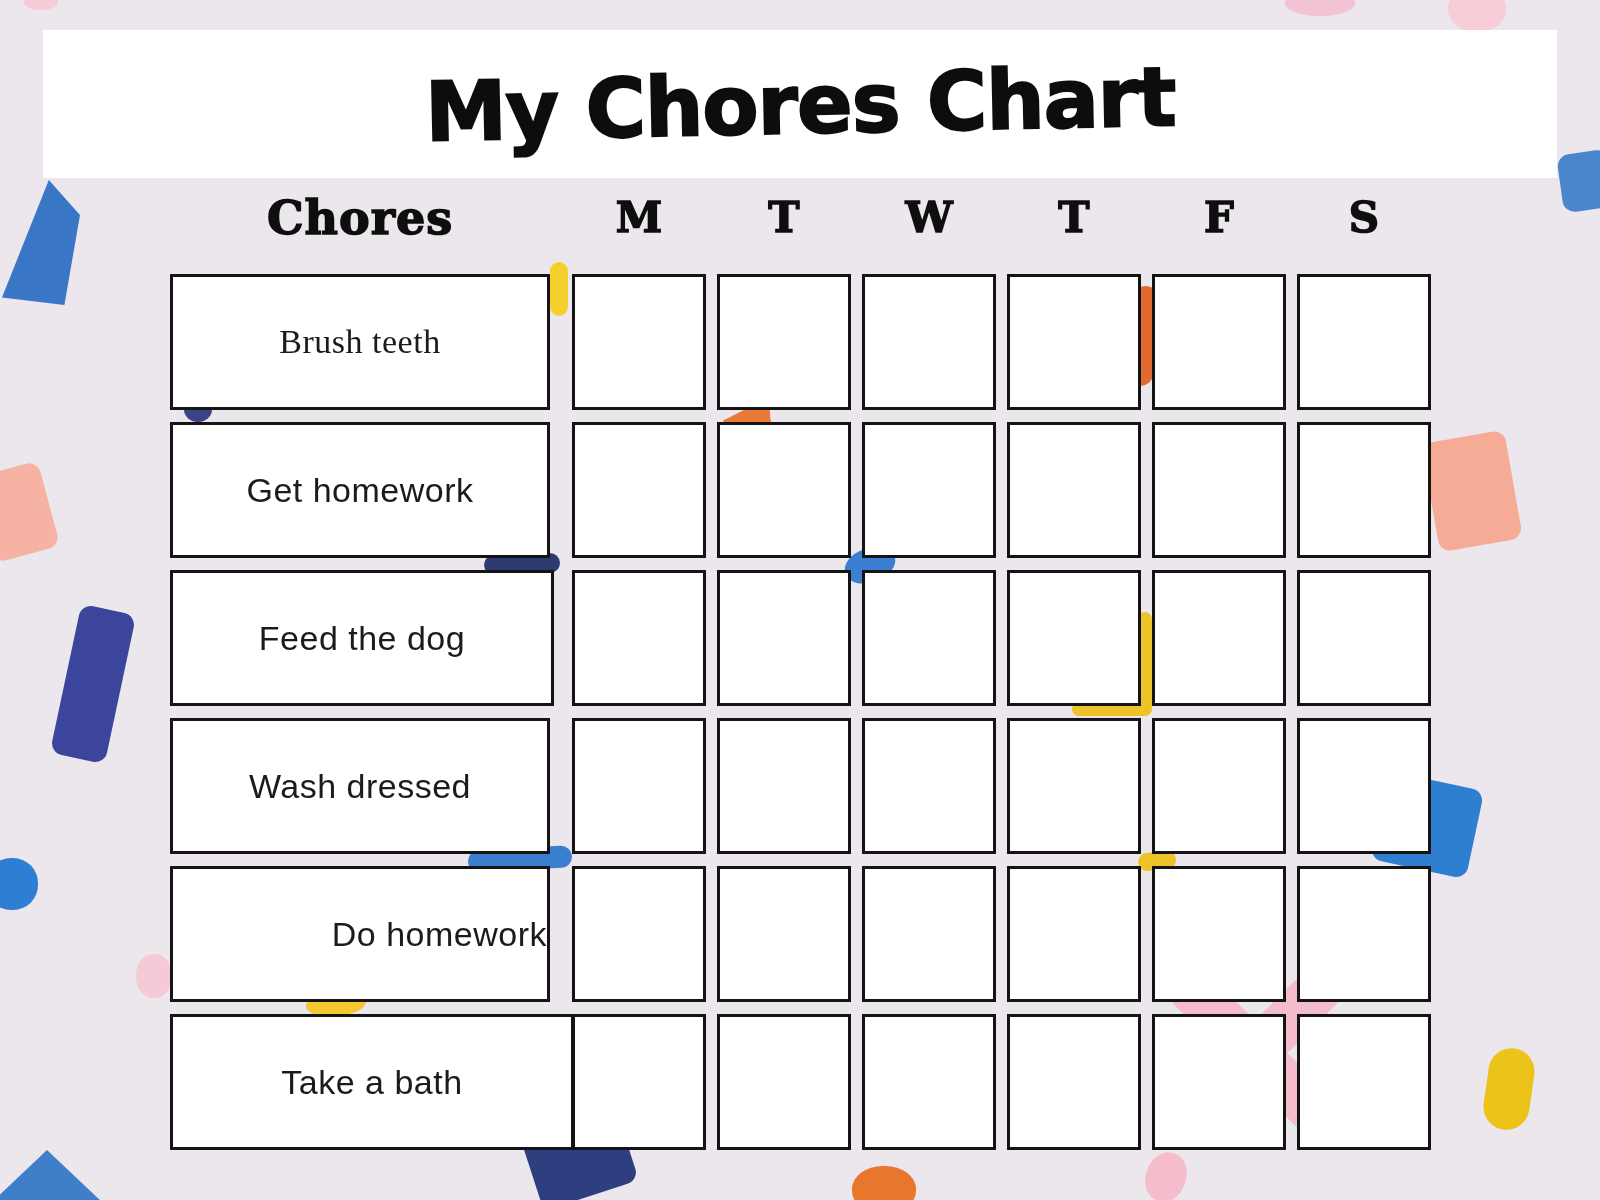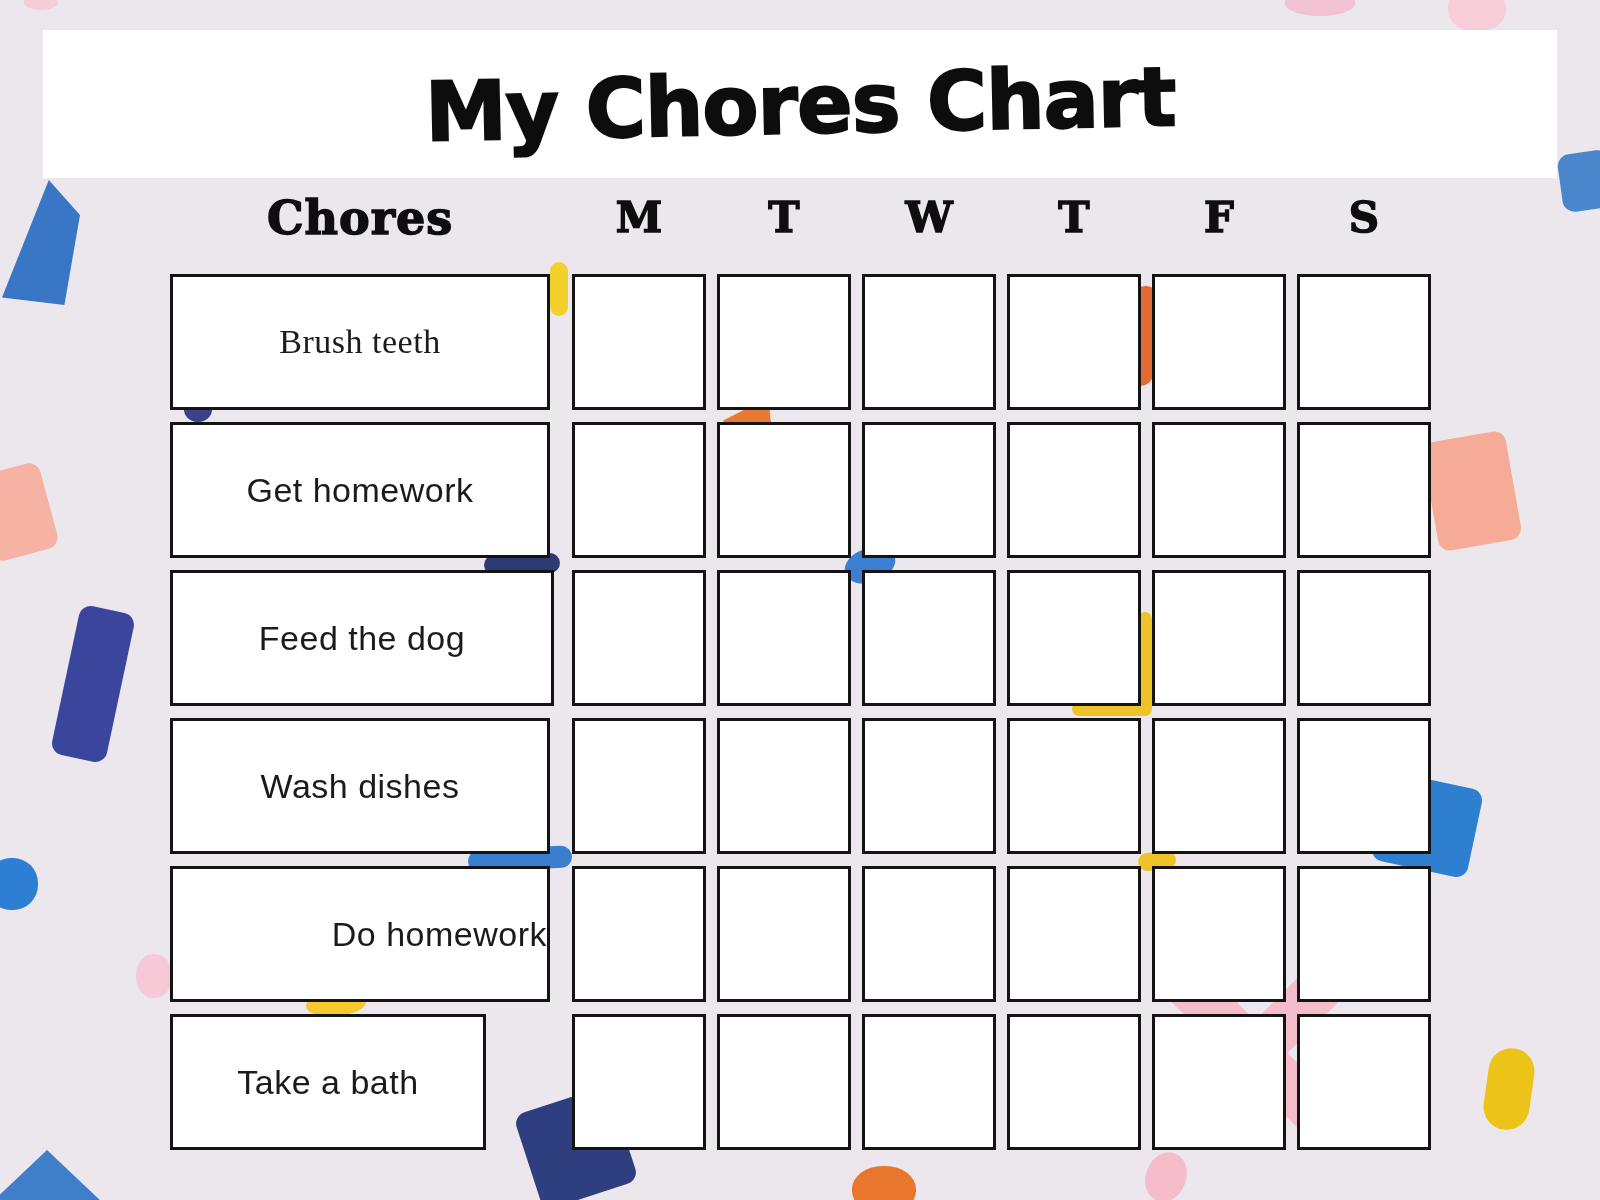--- a/index.html
+++ b/index.html
@@ -111,38 +111,38 @@
       <div class="box" style="left: 170px; top: 570px; width: 384px; height: 136px;">
         <span class="chore-label">Feed the dog</span>
       </div>
       <div class="box" style="left: 572px; top: 570px; width: 134px; height: 136px;"></div>
       <div class="box" style="left: 717px; top: 570px; width: 134px; height: 136px;"></div>
       <div class="box" style="left: 862px; top: 570px; width: 134px; height: 136px;"></div>
       <div class="box" style="left: 1007px; top: 570px; width: 134px; height: 136px;"></div>
       <div class="box" style="left: 1152px; top: 570px; width: 134px; height: 136px;"></div>
       <div class="box" style="left: 1297px; top: 570px; width: 134px; height: 136px;"></div>
       <div class="box" style="left: 170px; top: 718px; width: 380px; height: 136px;">
-        <span class="chore-label">Wash dishes</span>
+        <span class="chore-label">Wash dressed</span>
       </div>
       <div class="box" style="left: 572px; top: 718px; width: 134px; height: 136px;"></div>
       <div class="box" style="left: 717px; top: 718px; width: 134px; height: 136px;"></div>
       <div class="box" style="left: 862px; top: 718px; width: 134px; height: 136px;"></div>
       <div class="box" style="left: 1007px; top: 718px; width: 134px; height: 136px;"></div>
       <div class="box" style="left: 1152px; top: 718px; width: 134px; height: 136px;"></div>
       <div class="box" style="left: 1297px; top: 718px; width: 134px; height: 136px;"></div>
       <div class="box" style="left: 170px; top: 866px; width: 380px; height: 136px; justify-content: flex-end;">
         <span class="chore-label">Do homework</span>
       </div>
       <div class="box" style="left: 572px; top: 866px; width: 134px; height: 136px;"></div>
       <div class="box" style="left: 717px; top: 866px; width: 134px; height: 136px;"></div>
       <div class="box" style="left: 862px; top: 866px; width: 134px; height: 136px;"></div>
       <div class="box" style="left: 1007px; top: 866px; width: 134px; height: 136px;"></div>
       <div class="box" style="left: 1152px; top: 866px; width: 134px; height: 136px;"></div>
       <div class="box" style="left: 1297px; top: 866px; width: 134px; height: 136px;"></div>
-      <div class="box" style="left: 170px; top: 1014px; width: 316px; height: 136px;">
+      <div class="box" style="left: 170px; top: 1014px; width: 404px; height: 136px;">
         <span class="chore-label">Take a bath</span>
       </div>
       <div class="box" style="left: 572px; top: 1014px; width: 134px; height: 136px;"></div>
       <div class="box" style="left: 717px; top: 1014px; width: 134px; height: 136px;"></div>
       <div class="box" style="left: 862px; top: 1014px; width: 134px; height: 136px;"></div>
       <div class="box" style="left: 1007px; top: 1014px; width: 134px; height: 136px;"></div>
       <div class="box" style="left: 1152px; top: 1014px; width: 134px; height: 136px;"></div>
       <div class="box" style="left: 1297px; top: 1014px; width: 134px; height: 136px;"></div>
     </div>
 </div>

